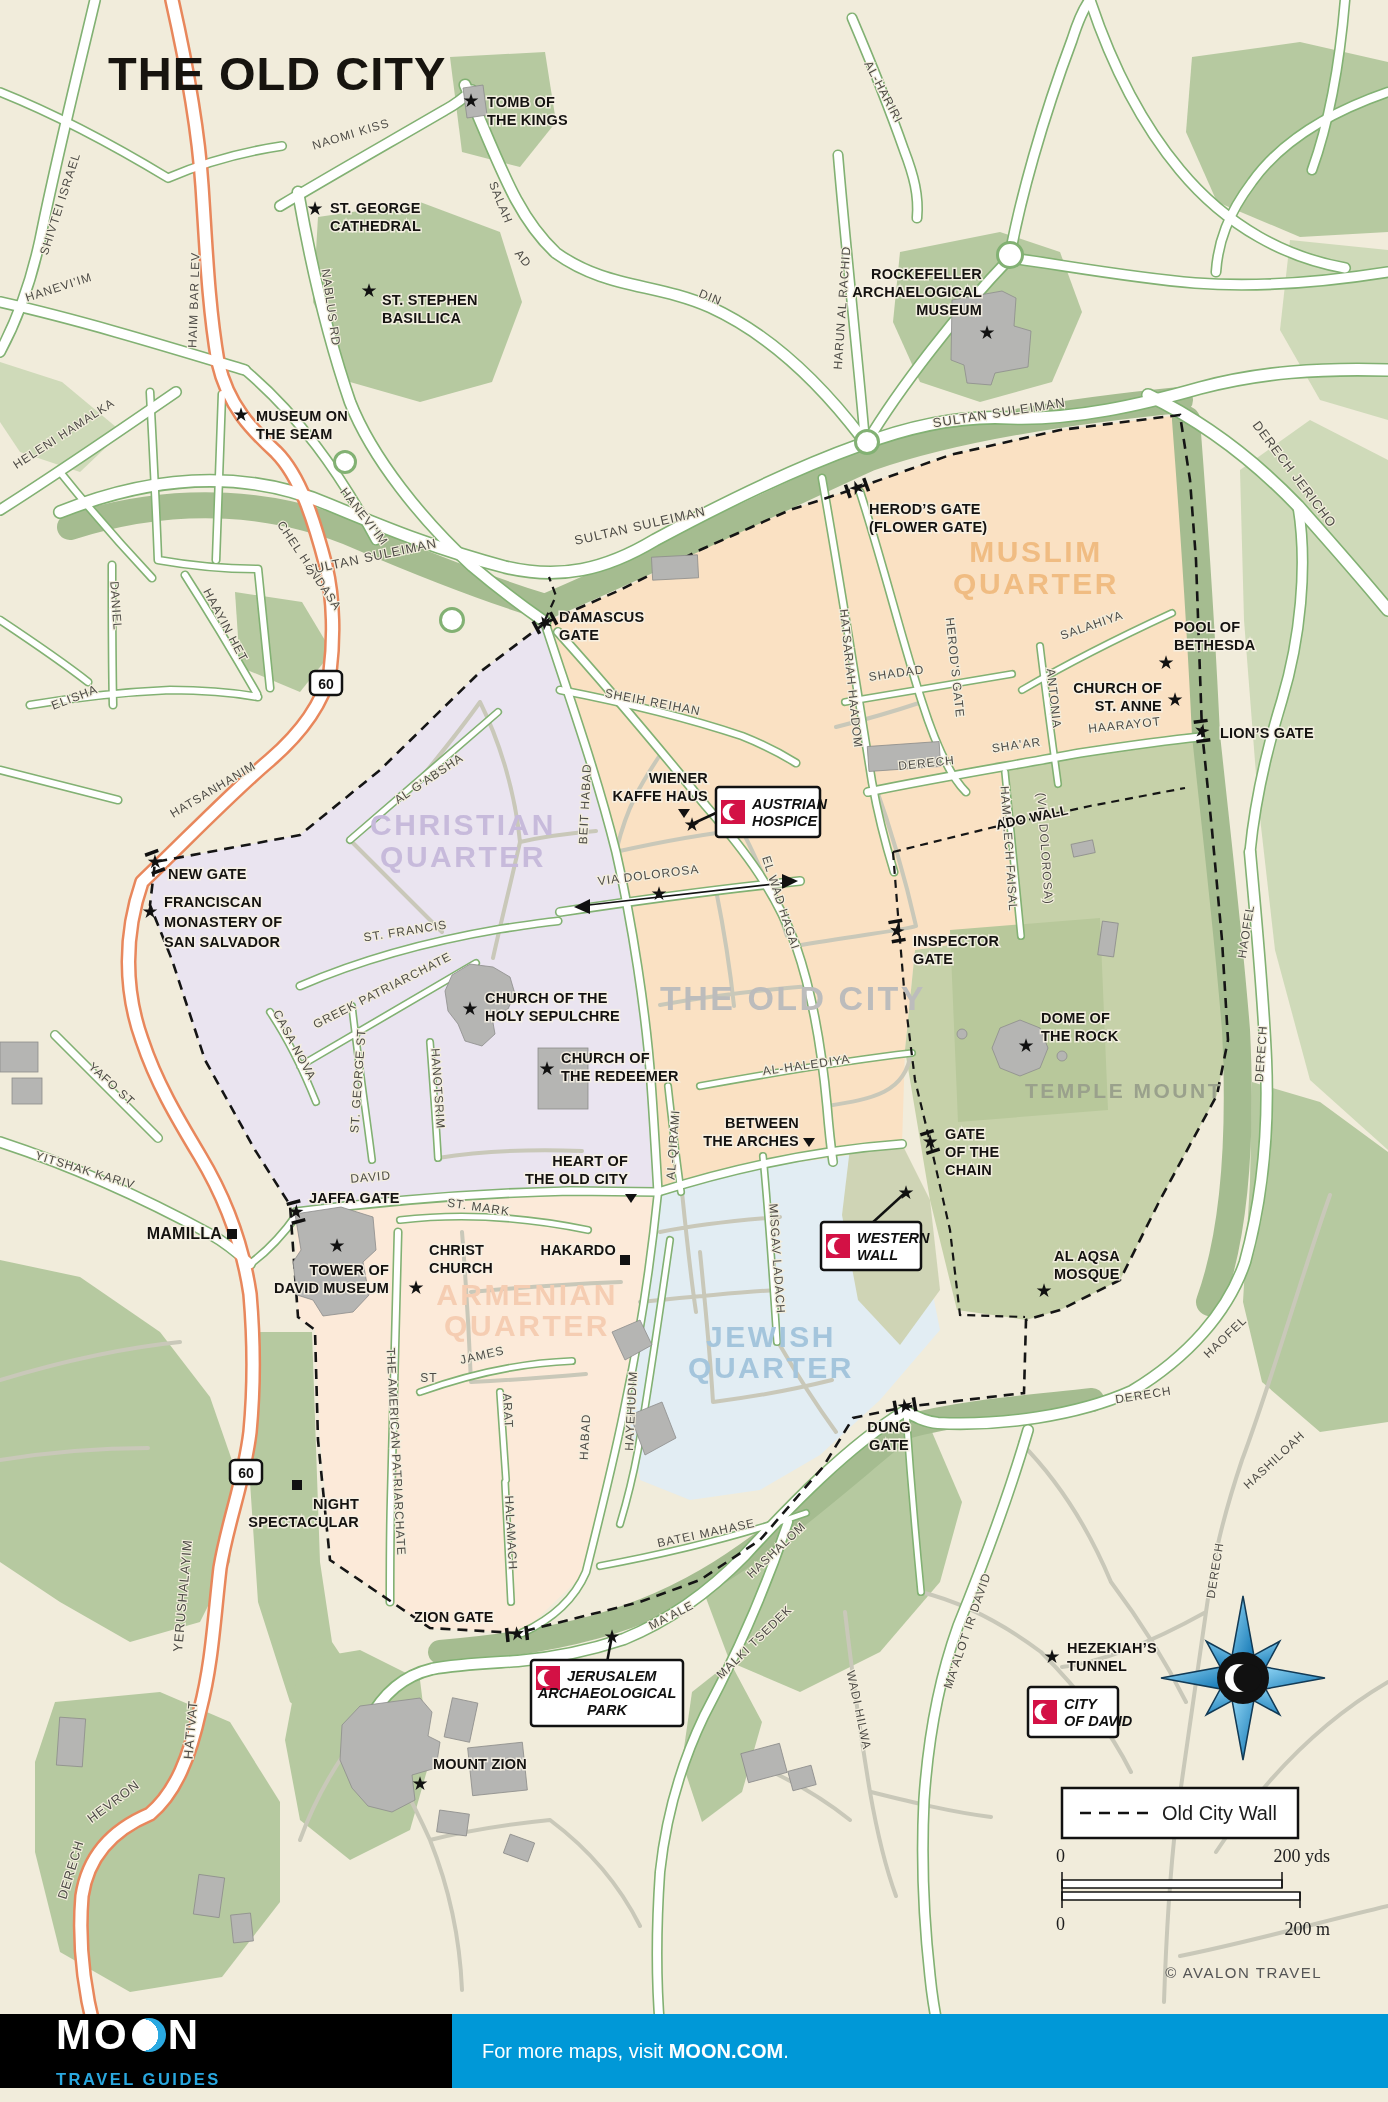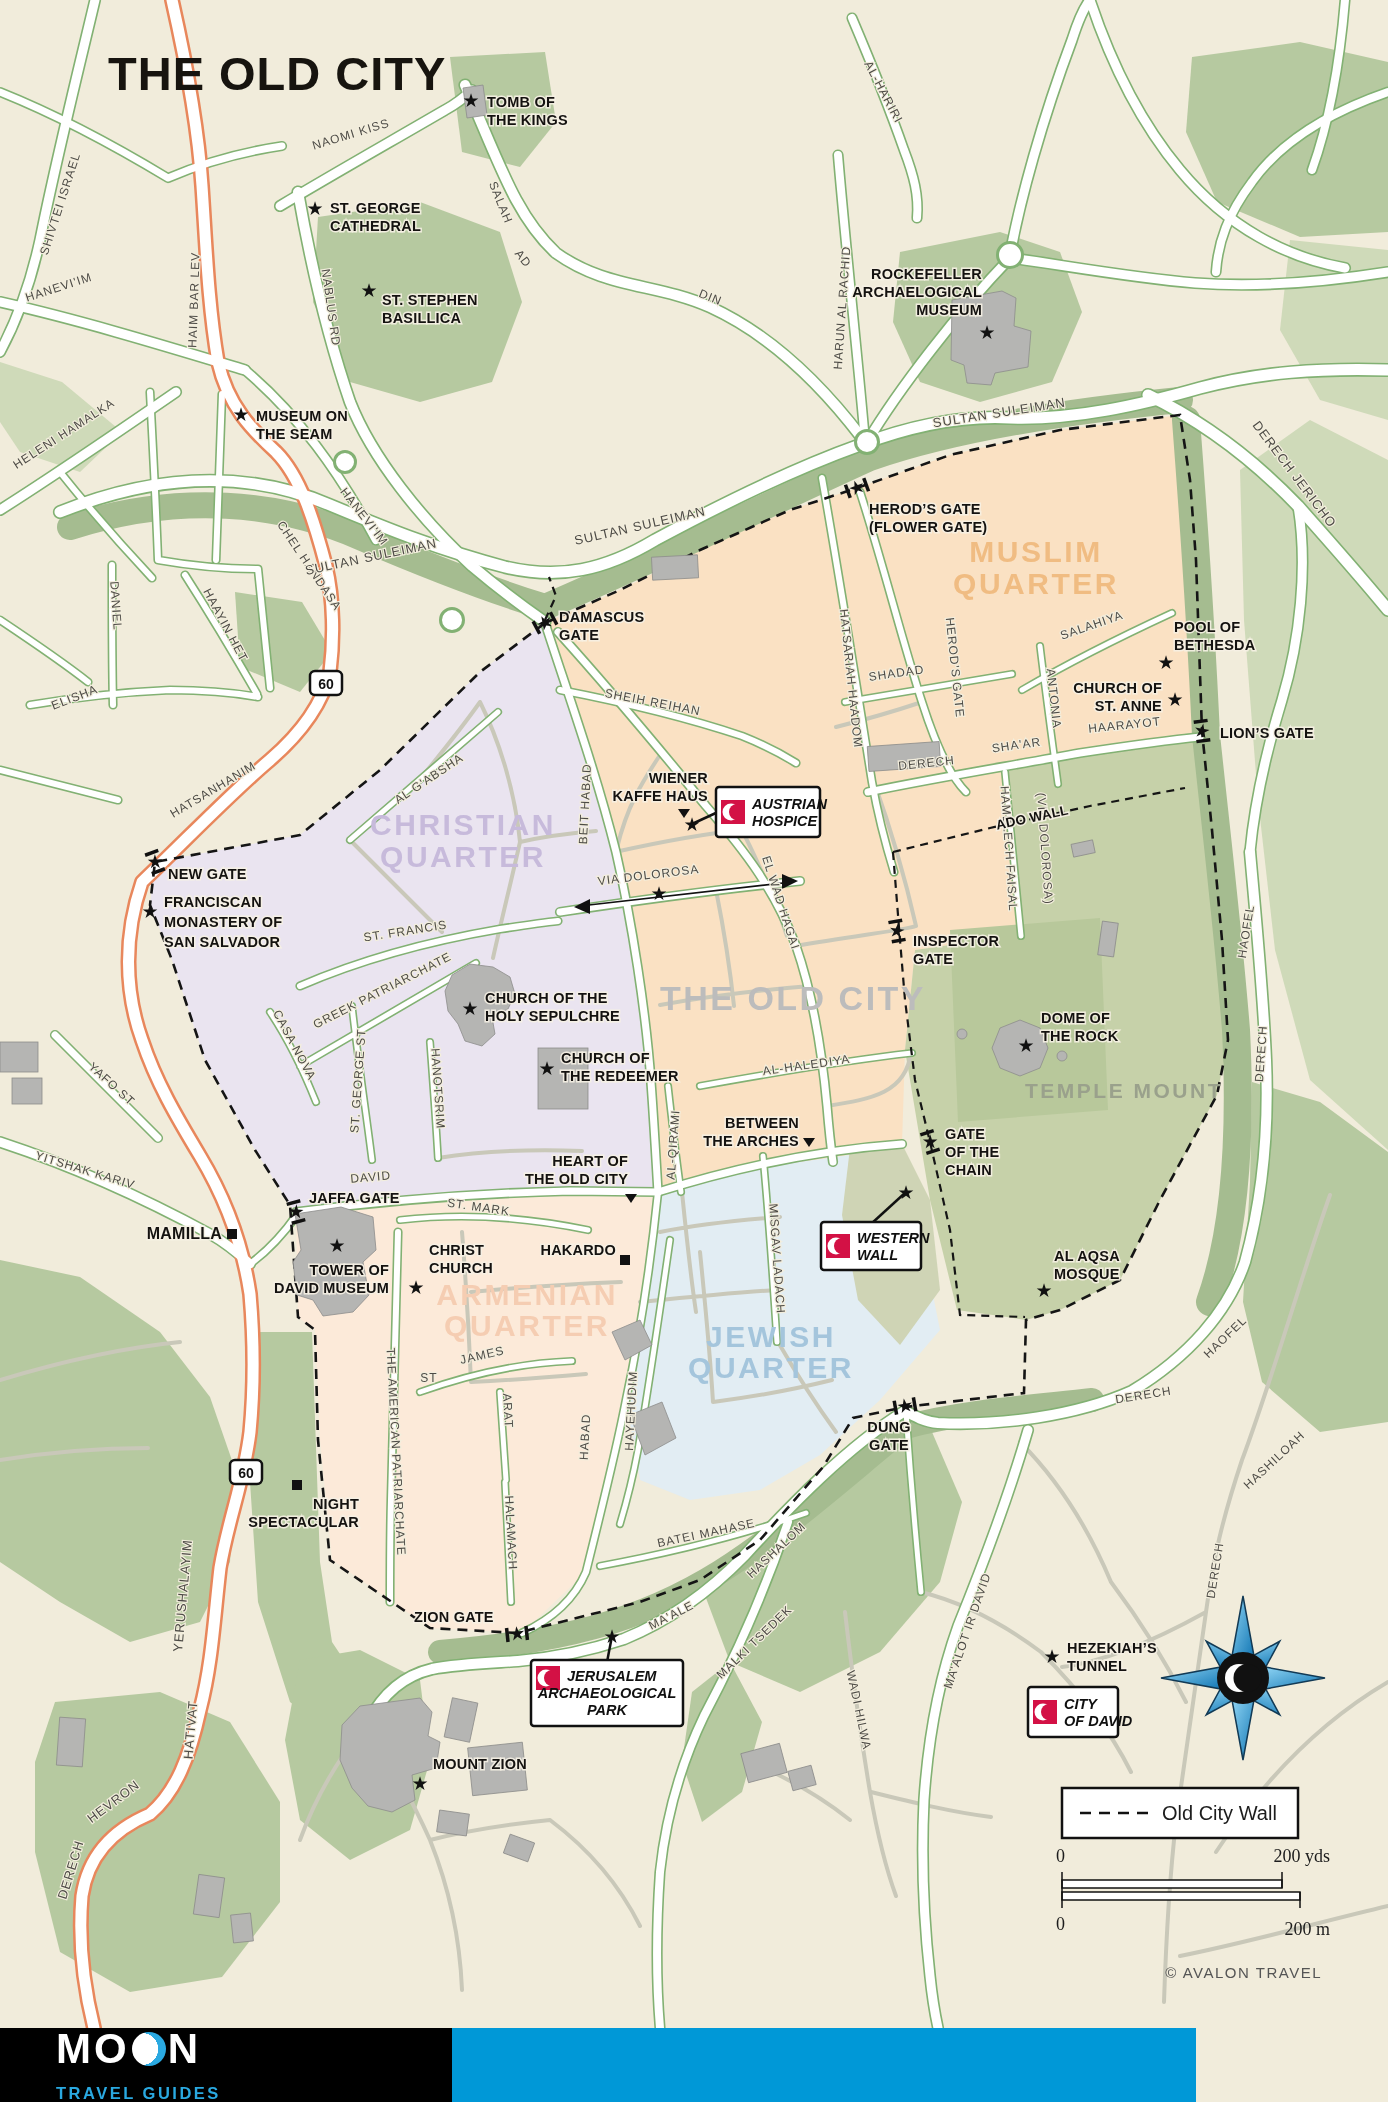--- a/index.html
+++ b/index.html
@@ -27,21 +27,21 @@
   .slabel{fill:#4d4b46;letter-spacing:1px;paint-order:stroke;stroke:#f3eedd;stroke-width:2.4px}
   .plabel{font-weight:bold;fill:#141210;paint-order:stroke;stroke:rgba(246,241,228,.9);stroke-width:3px;letter-spacing:.2px}
   .mstar{font-family:"DejaVu Sans",sans-serif;font-size:19px;fill:#111}
   .blabel{font-style:italic;font-weight:bold;font-size:14.5px;fill:#101010}
   .legendtext{font-size:20px;fill:#1d1d1d}
   .scaletext{font-family:"Liberation Serif",serif;font-size:18px;fill:#1d1d1d}
   .copy{font-size:15px;fill:#555;letter-spacing:1.5px}
   .shield{font-weight:bold;font-size:14px;fill:#111}
   .arrowline{stroke:#111;stroke-width:1.6;fill:none}
   .arrowhead{fill:#111}
-  .footer{position:absolute;left:0;bottom:0;width:1196px;height:74px;display:flex}
+  .footer{position:absolute;left:0;bottom:14px;width:1388px;height:74px;display:flex}
   .logo{width:452px;background:#000;color:#fff;display:flex;flex-direction:column;justify-content:center;padding-left:56px;box-sizing:border-box}
   .logo-word{font-size:42px;font-weight:bold;letter-spacing:3px;line-height:1;display:flex;align-items:center}
   .moon-o{display:inline-block;width:34px;height:34px;border-radius:50%;background:radial-gradient(circle at 30% 50%,#fff 0 54%,var(--c-logo-blue,#2aa9e1) 55% 100%);margin:0 2px}
   .logo-tag{color:var(--c-logo-blue,#2aa9e1);font-size:16.5px;font-weight:bold;letter-spacing:2.5px;margin-top:14px}
   .credit{flex:1;background:var(--c-footer-blue,#0098d7);color:#fff;display:flex;flex-direction:column;justify-content:center;padding-left:30px;font-size:20px;line-height:1.55}
 </style>
 </head>
 <body>
 
 <div class="page">
@@ -600,15 +600,16 @@
 <div class="footer">
   <div class="logo">
     <div class="logo-word">
           <span>MO</span>
           <span class="moon-o"></span>
           <span>N</span>
         </div>
     <div class="logo-tag">TRAVEL GUIDES</div>
   </div>
   <div class="credit">
+    <div><span>For more maps, visit </span><b>MOON.COM</b><span>.</span></div>
   </div>
 </div>
 </div>
 
 </body></html>

